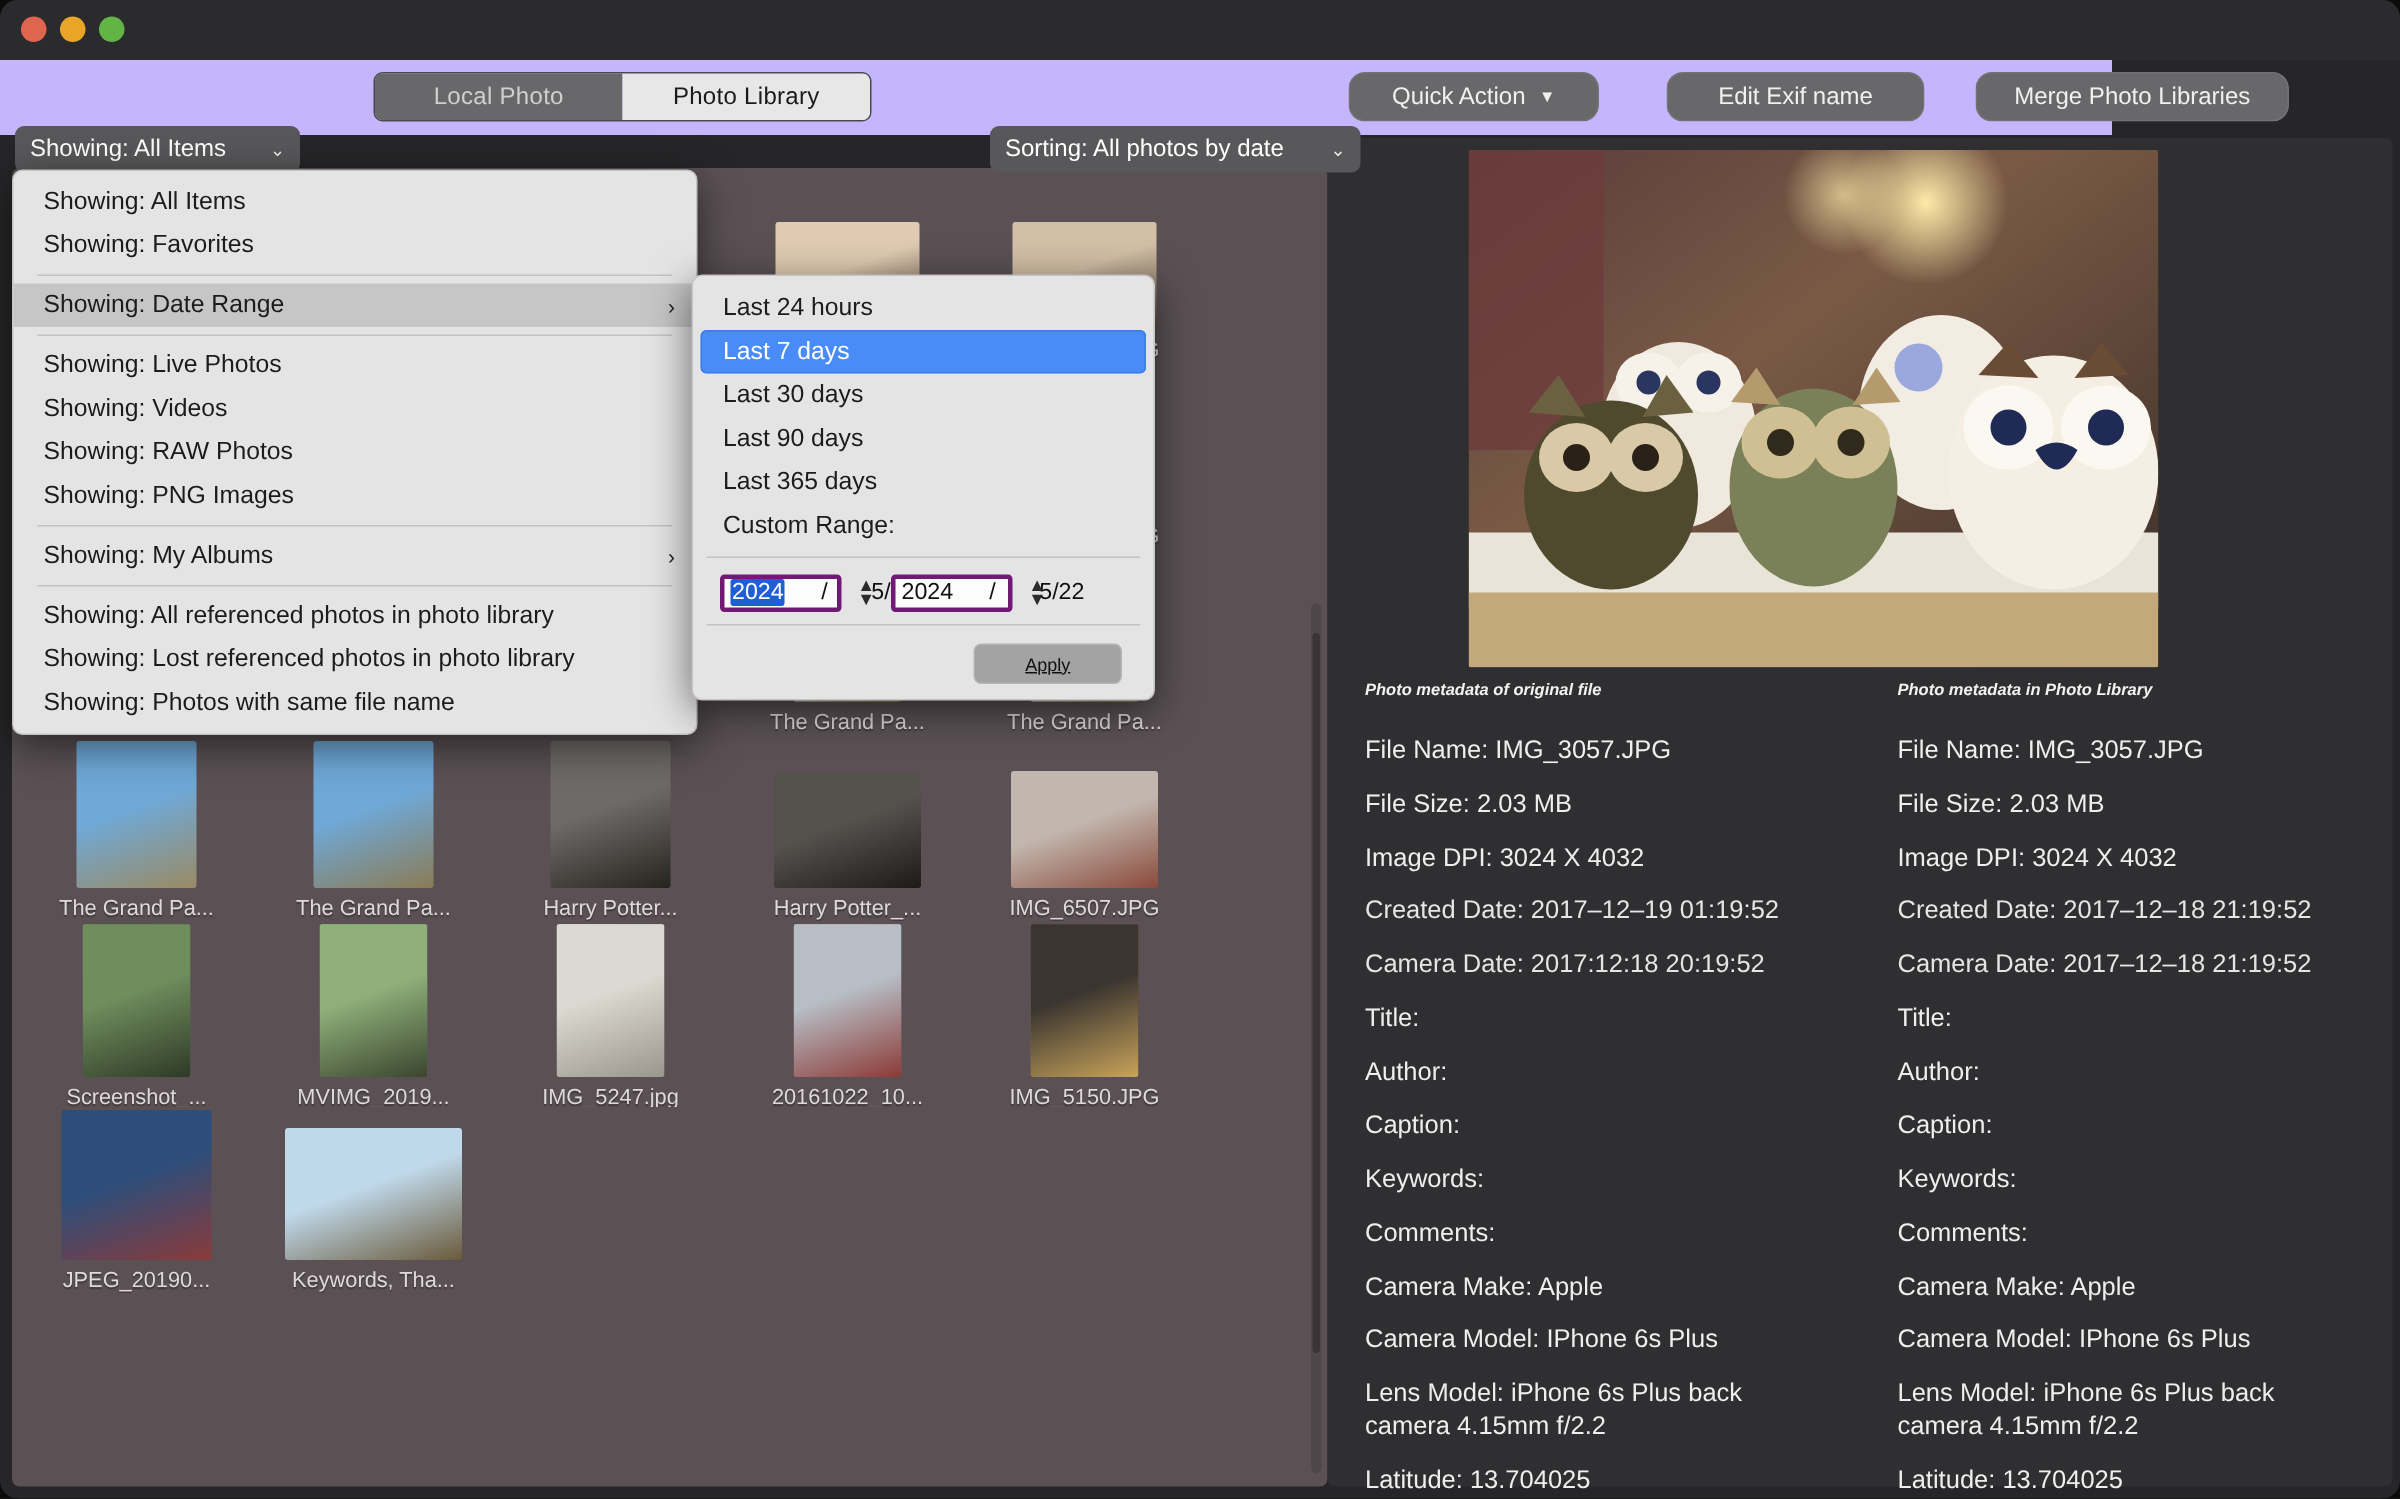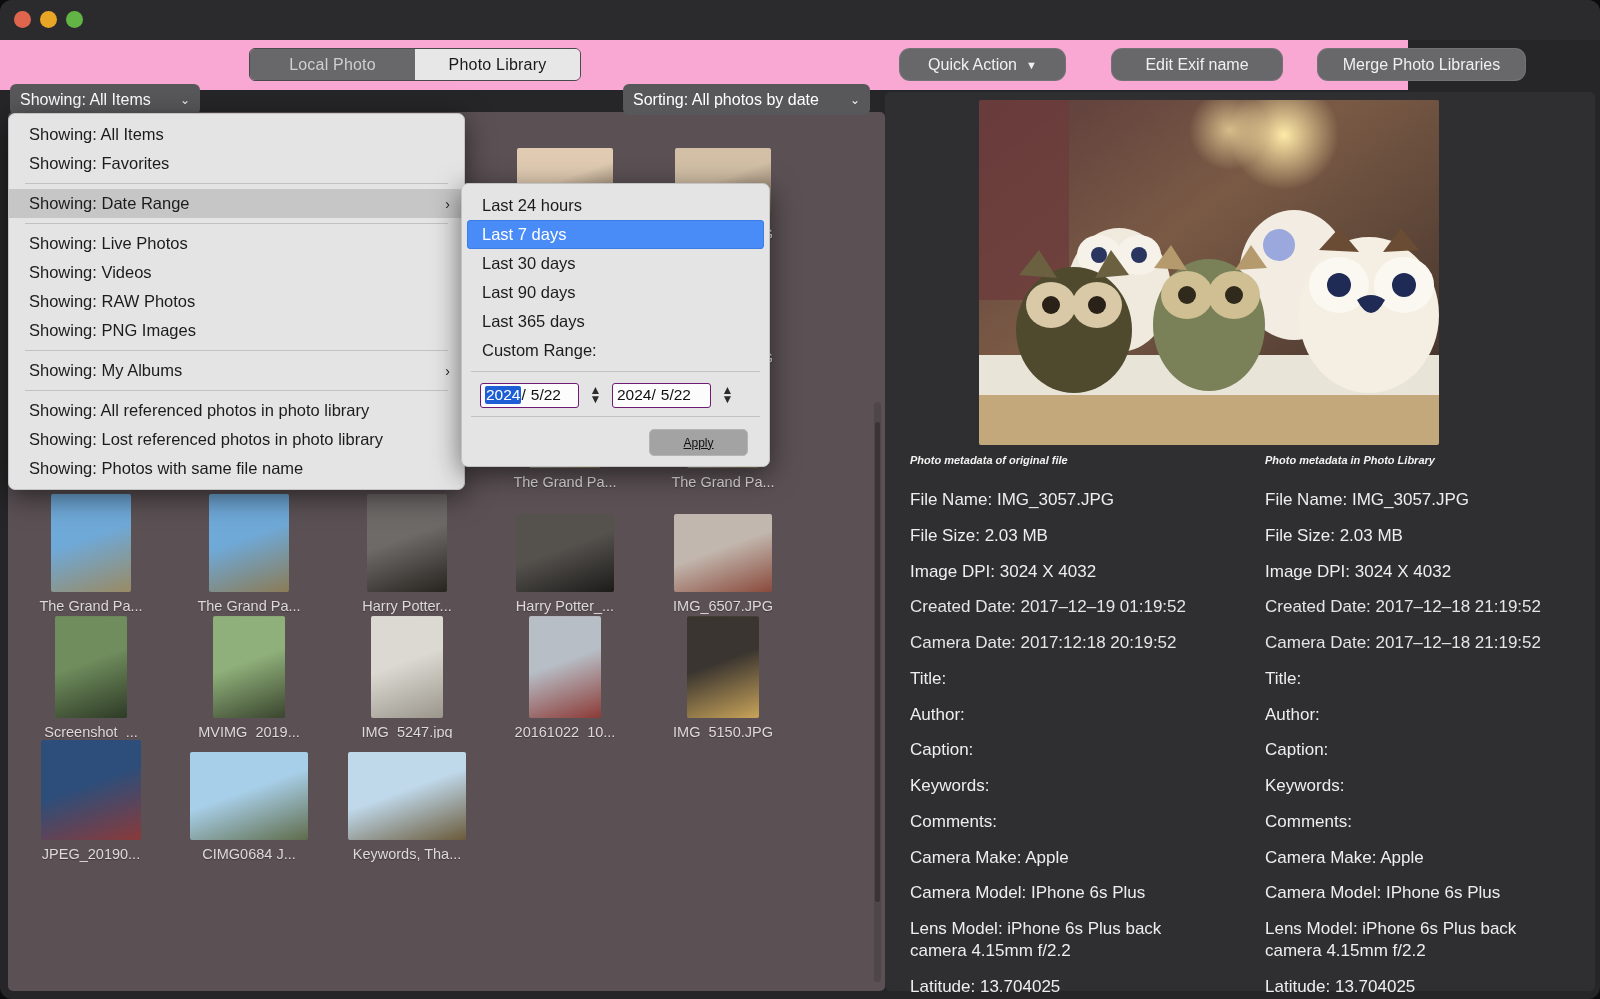--- a/index.html
+++ b/index.html
@@ -24,21 +24,21 @@
   }
   .lights { position: absolute; left: 14px; top: 11px; display: flex; gap: 9px; }
   .light { width: 17px; height: 17px; border-radius: 50%; }
   .light.red { background: #e0654f; }
   .light.yellow { background: #e9a526; }
   .light.green { background: #62b544; }
 
   
   .toolbar {
     position: absolute; left: 0; top: 40px; width: 1408px; height: 50px;
-    background: #f9a8d4;
+    background: #c4b5fd;
   }
   .seg {
     position: absolute; left: 249px; top: 8px;
     display: flex; height: 33px;
     border-radius: 6px; overflow: hidden;
     border: 1px solid #4a4a4c;
   }
   .seg-btn {
     width: 165px; height: 100%;
     display: flex; align-items: center; justify-content: center;
@@ -64,21 +64,21 @@
   .showing-btn {
     position: absolute; left: 10px; top: 84px; width: 190px; height: 31px;
     background: #58585a; color: #fff;
     border-radius: 6px;
     display: flex; align-items: center; padding: 0 10px;
     font-size: 16px; z-index: 40;
   }
   .showing-btn .caret { margin-left: auto; font-size: 12px; opacity: .9; }
 
   .sorting-btn {
-    position: absolute; left: 623px; top: 84px; width: 247px; height: 31px;
+    position: absolute; left: 660px; top: 84px; width: 247px; height: 31px;
     background: #58585a; color: #fff;
     border-radius: 6px;
     display: flex; align-items: center; padding: 0 10px;
     font-size: 16px; z-index: 20;
   }
   .sorting-btn .caret { margin-left: auto; font-size: 12px; opacity: .9; }
 
   
   .grid-panel {
     position: absolute; left: 8px; top: 112px;
@@ -193,27 +193,28 @@
   .smi.sel {
     background: #4a8cf7; color: #ffffff;
     box-shadow: inset 0 0 0 1px #3b7de8;
   }
   .sub-sep { height: 1px; background: #c2c2c2; margin: 6px 9px; }
   .range-row {
     display: flex; align-items: center; gap: 9px;
     padding: 4px 16px 2px 18px;
   }
   .date-field {
-    width: 99px; height: 25px;
+    width: 81px; height: 25px;
     background: #fcfcfc;
-    border: 1px solid #701a75;
+    border: 3px solid #701a75;
     border-radius: 3px;
     display: flex; align-items: center;
     font-size: 15.5px; color: #111;
     padding: 0 4px;
+    gap: 24px;
   }
   .yr-sel {
     background: #1f5fd6; color: #fff;
     border-radius: 2px; padding: 0 1px;
   }
   .dslash { padding: 0 5px 0 0; }
   .stepper {
     width: 15px; height: 26px;
     display: flex; flex-direction: column;
     align-items: center; justify-content: center;
@@ -354,24 +355,20 @@
           <div class="thumb" style="width: 72px; height: 118px; background-image: linear-gradient(160deg, rgb(183, 190, 198) 0%, rgb(183, 190, 198) 45%, rgb(140, 58, 54) 100%);"></div>
           <div class="cap">20161022_10...</div>
         </div>
         <div class="cell">
           <div class="thumb" style="width: 72px; height: 118px; background-image: linear-gradient(160deg, rgb(58, 53, 48) 0%, rgb(58, 53, 48) 45%, rgb(201, 164, 90) 100%);"></div>
           <div class="cap">IMG_5150.JPG</div>
         </div>
         <div class="cell">
           <div class="thumb" style="width: 100px; height: 100px; background-image: linear-gradient(160deg, rgb(45, 78, 122) 0%, rgb(45, 78, 122) 45%, rgb(138, 58, 58) 100%);"></div>
           <div class="cap">JPEG_20190...</div>
-        </div>
-        <div class="cell">
-          <div class="thumb" style="width: 118px; height: 88px; background-image: linear-gradient(160deg, rgb(168, 207, 233) 0%, rgb(168, 207, 233) 45%, rgb(95, 108, 74) 100%);"></div>
-          <div class="cap">CIMG0684 J...</div>
         </div>
         <div class="cell">
           <div class="thumb" style="width: 118px; height: 88px; background-image: linear-gradient(160deg, rgb(191, 216, 234) 0%, rgb(191, 216, 234) 45%, rgb(106, 90, 58) 100%);"></div>
           <div class="cap">Keywords, Tha...</div>
         </div>
       </div>
     <div class="scroll-track">
       <div class="scroll-thumb"></div>
     </div>
   </div>

